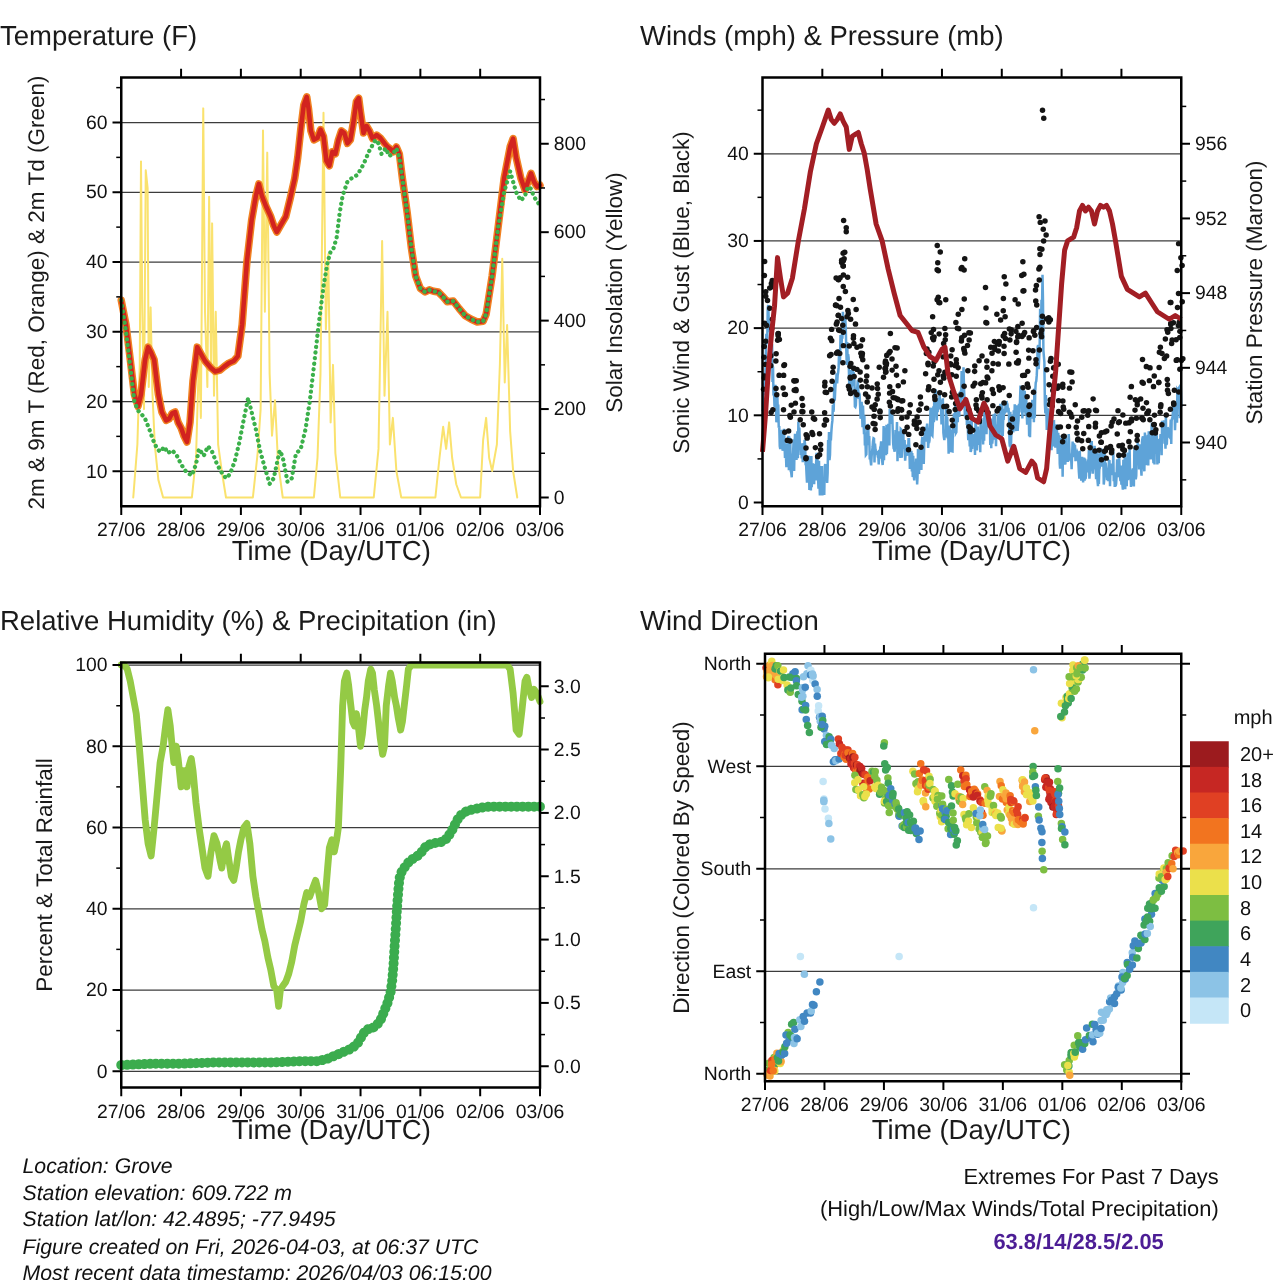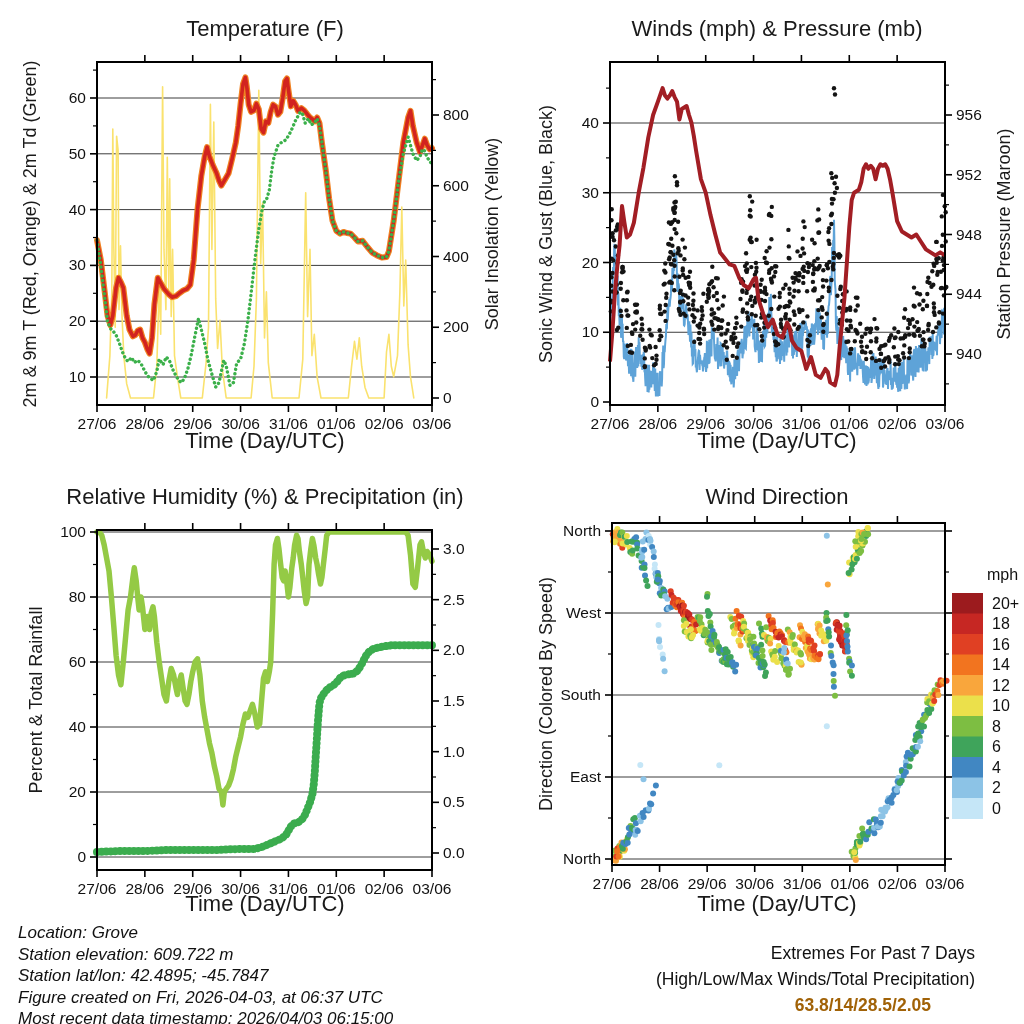--- a/index.html
+++ b/index.html
@@ -1,19 +1,19 @@
 <!DOCTYPE html>
 <html><head>
 <meta charset="utf-8">
 <style>
   html,body{margin:0;padding:0;background:#fff;}
   #page{position:relative;width:1024px;height:1024px;background:#fff;overflow:hidden;
         font-family:"Liberation Sans", sans-serif;color:#111;}
   .abs{position:absolute;}
-  .title{font-size:22px;text-align:center;white-space:nowrap;color:#1a1a1a;}
+  .title{font-size:22px;text-align:left;white-space:nowrap;color:#1a1a1a;}
   .xlabel{font-size:22px;text-align:center;white-space:nowrap;color:#1a1a1a;}
   .ylab{font-size:18px;white-space:nowrap;color:#1a1a1a;transform:translate(-50%,-50%) rotate(-90deg);}
   .footer-line{font-size:17px;line-height:21.5px;color:#111;font-style:italic;}
   .ext{font-size:17.5px;line-height:26px;text-align:right;color:#111;}
   .ext-red{font-weight:bold;padding-right:44px;}
   .cb-title{font-size:16px;text-align:center;color:#111;}
   svg{position:absolute;left:0;top:0;}
   svg text{font-family:"Liberation Sans", sans-serif;fill:#111;}
 </style>
 </head>
@@ -1739,24 +1739,24 @@
   <div class="abs ylab" style="left:546px;top:234px;">Sonic Wind &amp; Gust (Blue, Black)</div>
   <div class="abs ylab" style="left:1004px;top:234px;">Station Pressure (Maroon)</div>
   <div class="abs ylab" style="left:36px;top:700px;">Percent &amp; Total Rainfall</div>
   <div class="abs ylab" style="left:546px;top:694px;">Direction (Colored By Speed)</div>
 
   <div class="abs cb-title" style="left:975px;top:566px;width:55px;">mph</div>
 
   <div class="abs" style="left:18px;top:922px;">
     <div class="footer-line">Location: Grove</div>
     <div class="footer-line">Station elevation: 609.722 m</div>
-    <div class="footer-line">Station lat/lon: 42.4895; -45.7847</div>
+    <div class="footer-line">Station lat/lon: 42.4895; -77.9495</div>
     <div class="footer-line">Figure created on Fri, 2026-04-03, at 06:37 UTC</div>
     <div class="footer-line">Most recent data timestamp: 2026/04/03 06:15:00</div>
   </div>
 
-  <div class="abs" style="left:512px;top:928px;width:463px;margin-top:12px;">
+  <div class="abs" style="left:512px;top:928px;width:463px;">
     <div class="ext">Extremes For Past 7 Days</div>
     <div class="ext">(High/Low/Max Winds/Total Precipitation)</div>
-    <div class="ext ext-red" id="ext-values" style="color: #a16207;">63.8/14/28.5/2.05</div>
+    <div class="ext ext-red" id="ext-values" style="color: #4c1d95;">63.8/14/28.5/2.05</div>
   </div>
 
 </div>
 
 </body></html>

